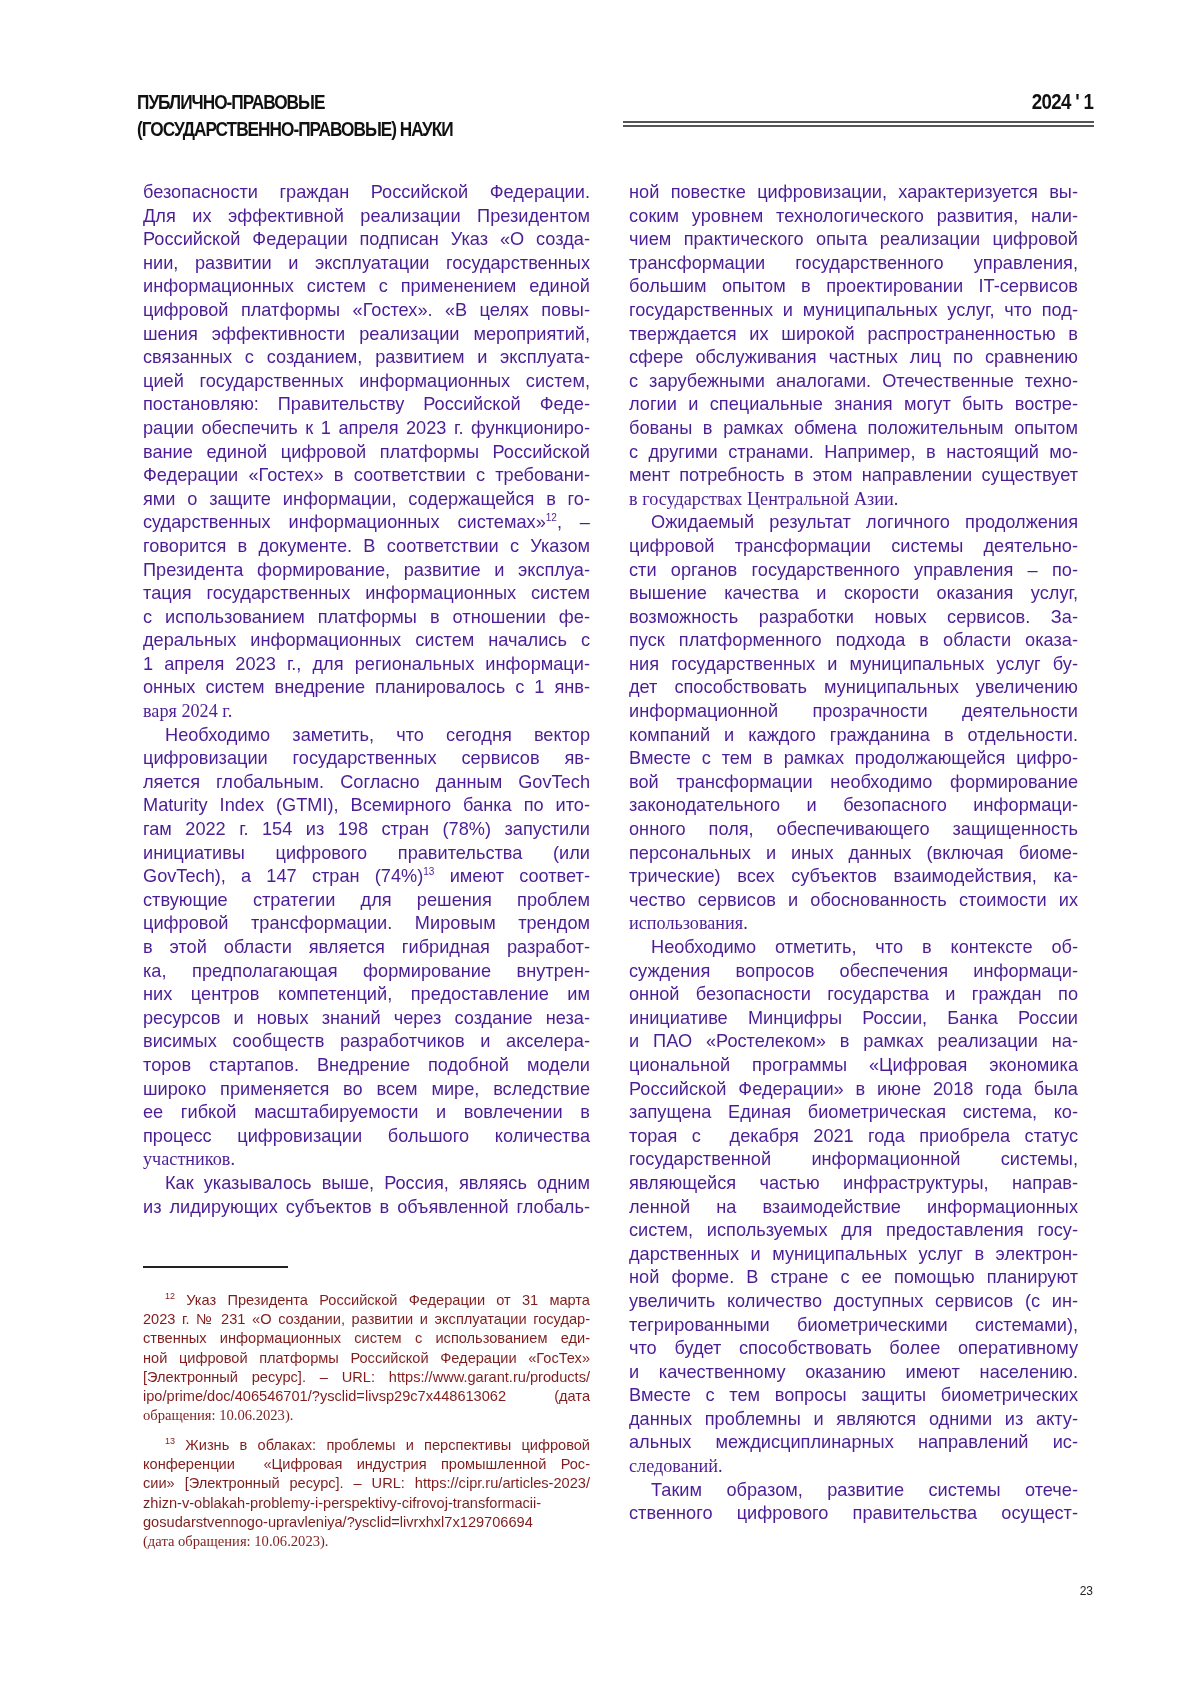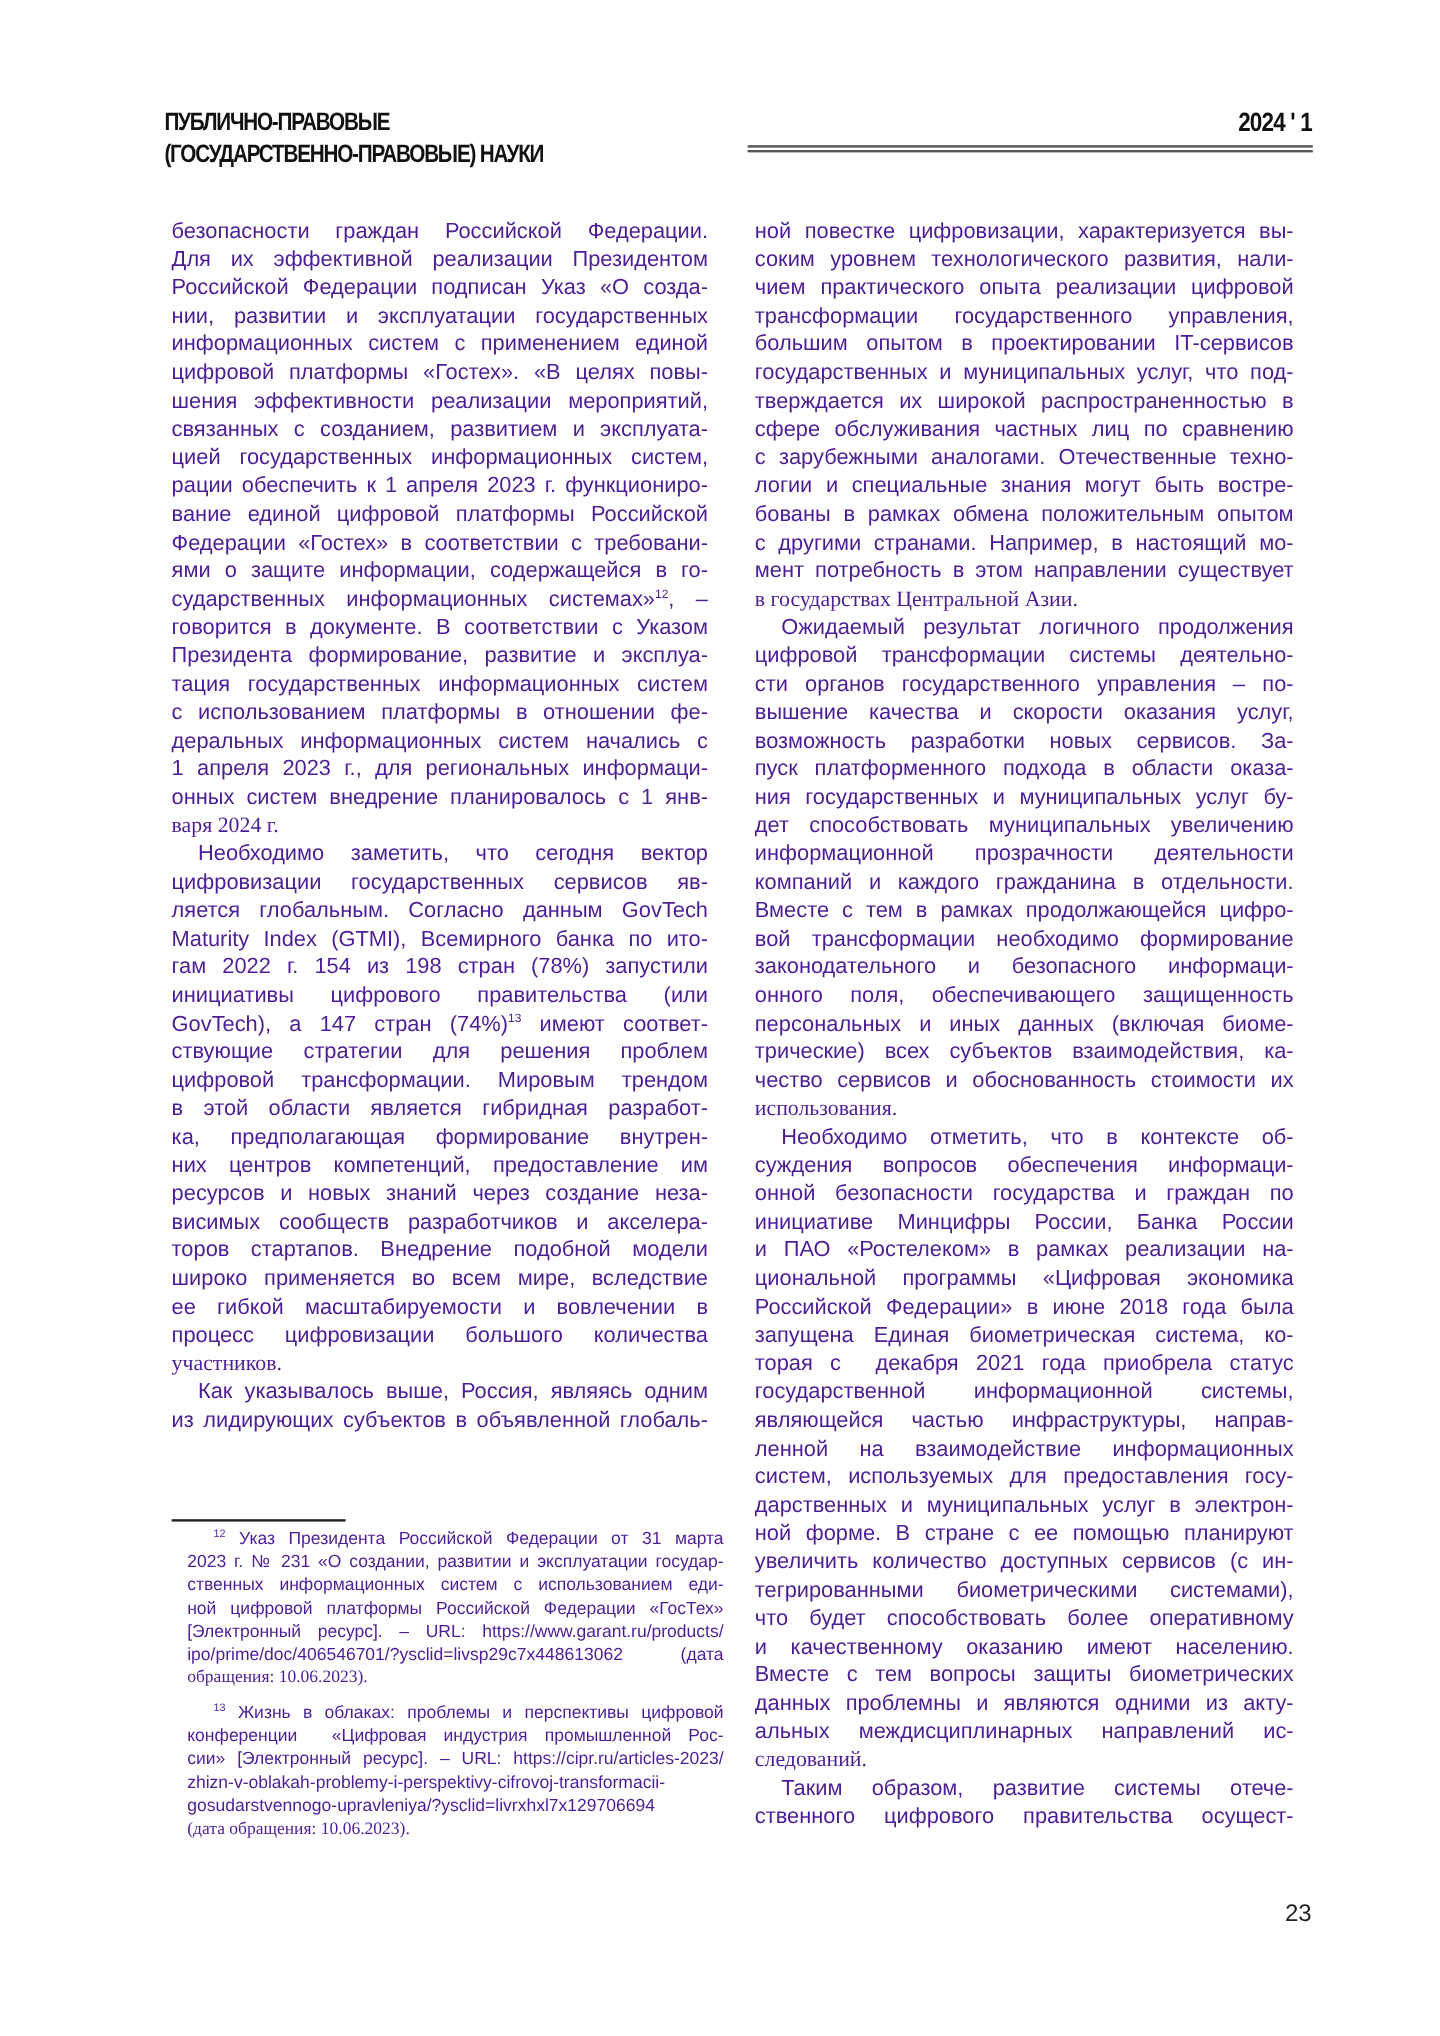--- a/index.html
+++ b/index.html
@@ -8,25 +8,25 @@
   .header-year { position: absolute; right: 107px; top: 88px; font-weight: bold; font-size: 22px; line-height: 27px; letter-spacing: -0.8px; transform: scaleX(0.85); transform-origin: right top; color: #111; }
   .header-rule { position: absolute; left: 623px; width: 471px; height: 2px; background: #555; }
   .col { position: absolute; top: 181px; width: 447px; font-size: 18.2px; line-height: 23.6px; color: #4c1d95; }
   .col-left { left: 143px; }
   .col-right { left: 629px; width: 449px; }
   .ln { display: block; text-align: justify; text-align-last: justify; white-space: nowrap; height: 23.6px; overflow: visible; }
   .ln.last { text-align-last: left; font-family: Liberation Serif, serif; }
   .ln.ind { text-indent: 22px; }
   sup { font-size: 10px; line-height: 0; vertical-align: 7px; }
   .fn-rule { position: absolute; left: 143px; top: 1266px; width: 145px; height: 2px; background: #222; }
-  .fn { position: absolute; left: 156px; width: 447px; font-size: 14.6px; line-height: 19.2px; color: #4c1d95; }
+  .fn { position: absolute; left: 143px; width: 447px; font-size: 14.6px; line-height: 19.2px; color: #7f1d1d; margin-top: 17px; }
   .fn .ln { height: 19.2px; }
   .fn .ln.ind { text-indent: 22px; }
   .fn sup { font-size: 9px; vertical-align: 6px; }
-  .page-number { position: absolute; right: 107px; top: 1584px; font-size: 20px; color: #222; }
+  .page-number { position: absolute; right: 107px; top: 1584px; font-size: 12px; color: #222; }
 </style>
 </head>
 <body>
 
 <div class="header-title">
   <div>ПУБЛИЧНО-ПРАВОВЫЕ</div>
   <div>(ГОСУДАРСТВЕННО-ПРАВОВЫЕ) НАУКИ</div>
 </div>
 <div class="header-year">2024 ' 1</div>
 <div class="header-rule" style="top:121px"></div>
@@ -35,20 +35,21 @@
 <div class="col col-left">
   <span class="ln">безопасности граждан Российской Федерации.</span>
   <span class="ln">Для их эффективной реализации Президентом</span>
   <span class="ln">Российской Федерации подписан Указ «О созда-</span>
   <span class="ln">нии, развитии и эксплуатации государственных</span>
   <span class="ln">информационных систем с применением единой</span>
   <span class="ln">цифровой платформы «Гостех». «В целях повы-</span>
   <span class="ln">шения эффективности реализации мероприятий,</span>
   <span class="ln">связанных с созданием, развитием и эксплуата-</span>
   <span class="ln">цией государственных информационных систем,</span>
+  <span class="ln">постановляю: Правительству Российской Феде-</span>
   <span class="ln">рации обеспечить к 1 апреля 2023 г. функциониро-</span>
   <span class="ln">вание единой цифровой платформы Российской</span>
   <span class="ln">Федерации «Гостех» в соответствии с требовани-</span>
   <span class="ln">ями о защите информации, содержащейся в го-</span>
   <span class="ln"><span>сударственных информационных системах»</span><sup>12</sup><span>, –</span></span>
   <span class="ln">говорится в документе. В соответствии с Указом</span>
   <span class="ln">Президента формирование, развитие и эксплуа-</span>
   <span class="ln">тация государственных информационных систем</span>
   <span class="ln">с использованием платформы в отношении фе-</span>
   <span class="ln">деральных информационных систем начались с</span>

